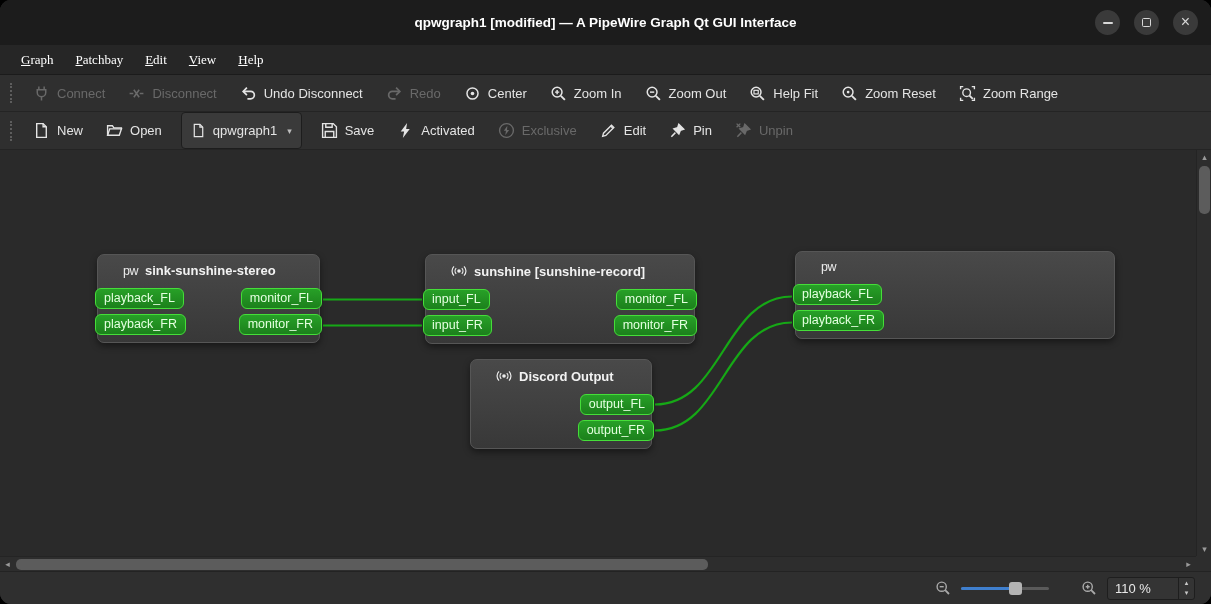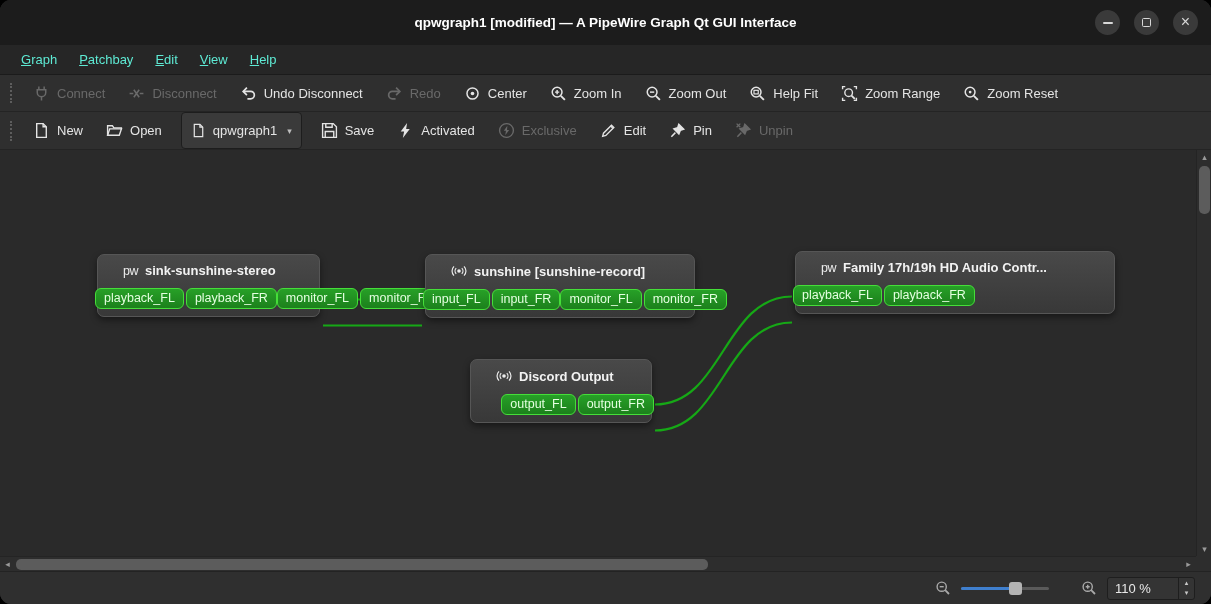--- a/index.html
+++ b/index.html
@@ -22,21 +22,21 @@
   .win-controls { position:absolute; right:13px; top:0; height:100%; display:flex; align-items:center; gap:14px; }
   .win-btn { width:25px; height:25px; border-radius:50%; background:#3a3a3a; display:flex; align-items:center; justify-content:center; color:#dcdcdc; }
   .min-glyph { width:10px; height:2px; background:#d8d8d8; border-radius:1px; }
   .max-glyph { width:9px; height:9px; border:1.5px solid #d8d8d8; border-radius:1.5px; }
   .close-glyph { font-size:16px; line-height:1; color:#d8d8d8; margin-top:-1px; }
   
   .menubar {
     flex:0 0 30px; background:#262626; display:flex; align-items:center;
     padding-left:12px; gap:4px; border-bottom:1px solid #1b1b1b;
   }
-  .menu-item { display:inline-block; color:#5eead4; font-size:13px; padding:3px 9px; border-radius:3px; }
+  .menu-item { display:inline-block; color:#ffffff; font-size:13px; padding:3px 9px; border-radius:3px;font-family:Liberation Serif, serif; }
   .menu-item::first-letter { text-decoration:underline; }
   
   .toolbar {
     flex:0 0 37px; background:#2f2f2f; display:flex; align-items:center;
     gap:3px; padding:0 6px; border-bottom:1px solid #242424;
   }
   .grip { width:0; height:20px; border-left:2px dotted #5d5d5d; margin:0 8px 0 4px; }
   .tb-btn { display:flex; align-items:center; gap:7px; height:28px; padding:0 10px; border-radius:4px; color:#e4e4e4; font-size:13px; white-space:nowrap; }
   .tb-btn.disabled { color:#696969;justify-content:flex-end; }
   .tb-btn svg { width:17px; height:17px; flex:0 0 17px; }
@@ -53,21 +53,21 @@
   .wires path { pointer-events:stroke; }
   .node {
     position:absolute; background:linear-gradient(#494949,#383838);
     border:1px solid #565656; border-radius:7px;
     box-shadow:0 3px 7px rgba(0,0,0,.45); padding-bottom:7px;
   }
   .node-header { display:flex; align-items:center; gap:7px; padding:8px 10px 6px; color:#f2f2f2; font-weight:bold; font-size:13px; white-space:nowrap; overflow:hidden;margin-left:15px; }
   .node-header svg { width:16px; height:16px; flex:0 0 16px; }
   .pw-glyph { font-size:12.5px; font-weight:500; color:#ececec; letter-spacing:-0.5px; flex:0 0 auto; }
   .node-ports { display:flex; justify-content:space-between; padding-top:4px; }
-  .pcol { display:flex; gap:5px; }
+  .pcol { display:flex; flex-direction:column; gap:5px; }
   .pcol.out { margin-left:auto; align-items:flex-end; }
   .port {
     background:linear-gradient(#27a027,#1c801c); border:1px solid #45de39;
     border-radius:6px; color:#e4ffe0; font-size:12.5px; line-height:15px;
     padding:2px 8px; white-space:nowrap; width:max-content;
   }
   .pcol.in .port { margin-left:-3px; }
   .pcol.out .port { margin-right:-3px; }
   
   .vscroll { position:absolute; top:0; right:0; bottom:15px; width:15px; background:#2d2d2d; border-left:1px solid #242424; }
@@ -199,38 +199,38 @@
             <circle cx="6.7" cy="6.7" r="4.6"></circle>
             <path d="M10.2 10.2L14 14" stroke-width="1.8"></path>
             <rect x="4.7" y="5" width="4" height="3.4" stroke-width="1.1"></rect>
           </g>
         </svg>
       <span>Help Fit</span>
     </div>
 
     <div class="tb-btn">
       <svg viewBox="0 0 16 16">
-          <g fill="none" stroke="currentColor" stroke-width="1.3">
-            <path d="M1.5 4V1.5H4M12 1.5h2.5V4M14.5 12v2.5H12M4 14.5H1.5V12"></path>
-            <circle cx="7.2" cy="7.2" r="3.6"></circle>
-            <path d="M9.9 9.9L13 13" stroke-width="1.7"></path>
-          </g>
-        </svg>
-      <span>Zoom Range</span>
-    </div>
-
-    <div class="tb-btn">
-      <svg viewBox="0 0 16 16">
           <g fill="none" stroke="currentColor" stroke-width="1.4">
             <circle cx="6.7" cy="6.7" r="4.6"></circle>
             <path d="M10.2 10.2L14 14" stroke-width="1.8"></path>
             <circle cx="6.7" cy="6.7" r="1.3" fill="currentColor" stroke="none"></circle>
           </g>
         </svg>
       <span>Zoom Reset</span>
+    </div>
+
+    <div class="tb-btn">
+      <svg viewBox="0 0 16 16">
+          <g fill="none" stroke="currentColor" stroke-width="1.3">
+            <path d="M1.5 4V1.5H4M12 1.5h2.5V4M14.5 12v2.5H12M4 14.5H1.5V12"></path>
+            <circle cx="7.2" cy="7.2" r="3.6"></circle>
+            <path d="M9.9 9.9L13 13" stroke-width="1.7"></path>
+          </g>
+        </svg>
+      <span>Zoom Range</span>
     </div>
   </div>
 
   <div class="toolbar">
     <div class="grip"></div>
 
     <div class="tb-btn">
       <svg viewBox="0 0 16 16">
           <g fill="none" stroke="currentColor" stroke-width="1.3">
             <path d="M3.5 1.5h6l3 3v10h-9z"></path>
@@ -364,21 +364,20 @@
         <div class="pcol out">
           <div class="port">monitor_FL</div>
           <div class="port">monitor_FR</div>
         </div>
       </div>
     </div>
 
     <div class="node" style="left:795px; top:101px; width:320px;">
       <div class="node-header">
         <span class="pw-glyph">pw</span>
-        <span>Family 17h/19h HD Audio Contr...</span>
       </div>
       <div class="node-ports">
         <div class="pcol in">
           <div class="port">playback_FL</div>
           <div class="port">playback_FR</div>
         </div>
       </div>
     </div>
 
     <div class="node" style="left:470px; top:209px; width:182px;">

